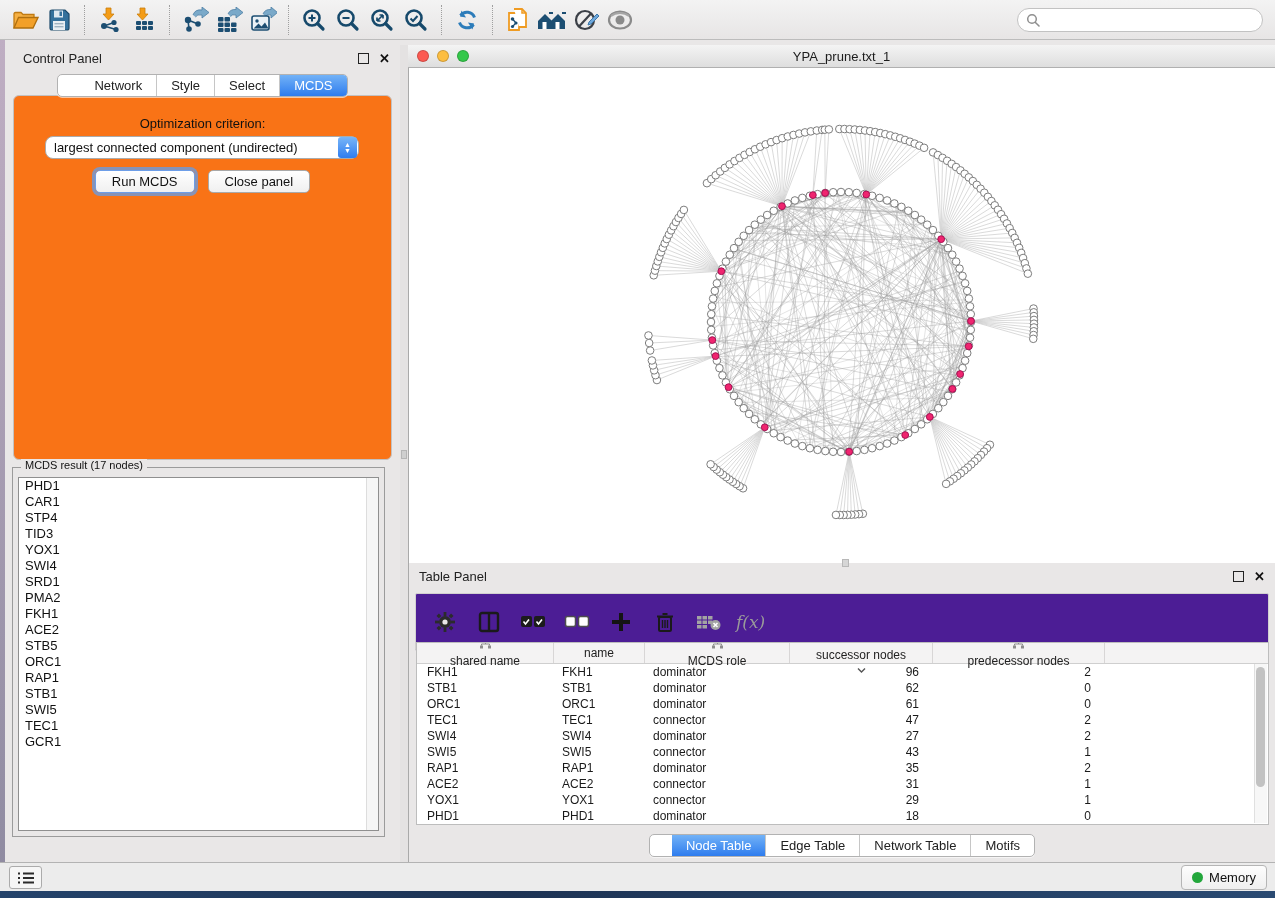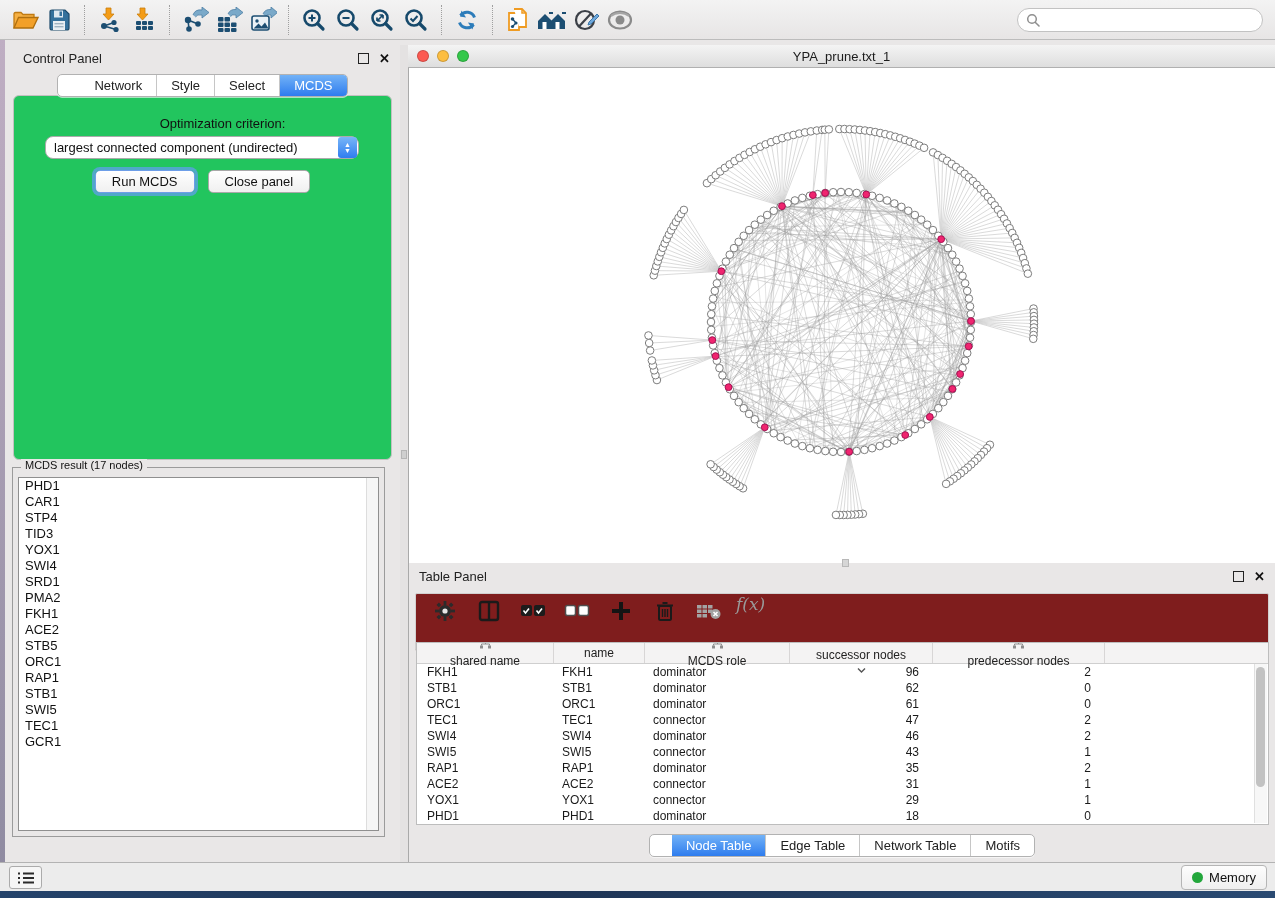--- a/index.html
+++ b/index.html
@@ -25,21 +25,21 @@
   .close-ico{font-size:13px;font-weight:bold;color:#111;line-height:9px;}
   .seg{display:inline-flex;background:#fff;border:1px solid #b2b2b2;border-radius:5px;overflow:hidden;font-size:13px;box-shadow:0 1px 0 rgba(255,255,255,.6);}
   .seg .segb{padding:3px 14px;border:none;background:transparent;border-left:1px solid #c6c6c6;color:#222;font-family:inherit;font-size:inherit;cursor:default;white-space:nowrap;}
   .seg .segb:first-child{border-left:none;margin-left:22px;}
   .seg .segb.sel{background:linear-gradient(#72b2f7,#2e7cee);color:#fff;}
 
   
   .control-panel{position:absolute;left:5px;top:45px;width:395px;height:817px;background:#e9e7e7;box-sizing:border-box;}
   .cp-title{height:26px;padding-left:18px;}
   .cp-tabs-row{position:absolute;left:0;top:29px;width:100%;display:flex;justify-content:center;z-index:2;}
-  .cp-box{position:absolute;left:8px;top:50px;width:379px;height:365px;background:#22c55e;border:1px solid #c3c1c1;border-radius:6px;box-sizing:border-box;padding-left:20px;}
+  .cp-box{position:absolute;left:8px;top:50px;width:379px;height:365px;background:#f97316;border:1px solid #c3c1c1;border-radius:6px;box-sizing:border-box;}
   .opt-label{position:absolute;top:20px;width:100%;text-align:center;font-size:13px;color:#111;}
   .cp-select{position:absolute;left:31px;top:40px;width:314px;height:23px;background:#fff;border:1px solid #ababab;border-radius:8px;display:flex;align-items:center;font-size:13px;color:#111;box-sizing:border-box;}
   .cp-select .sel-text{flex:1;padding-left:8px;white-space:nowrap;overflow:hidden;}
   .cp-select .stepper{width:19px;height:21px;border-radius:3px;background:linear-gradient(#79b6f8,#2f7df0);margin-right:1px;display:flex;flex-direction:column;align-items:center;justify-content:center;color:#fff;font-size:7px;line-height:6px;}
   .cp-buttons{position:absolute;left:0;top:74px;width:100%;display:flex;justify-content:center;gap:13px;}
   .mac-btn{background:linear-gradient(#ffffff,#f0f0f0);border:1px solid #a9a9a9;border-radius:5px;font-size:13px;color:#111;padding:3px 16px;font-family:inherit;cursor:default;}
   .mac-btn.focused{box-shadow:0 0 0 3px rgba(96,158,238,.75);border-color:#6d9ee8;}
   .groupbox{position:absolute;left:7px;top:422px;width:373px;height:370px;border:1px solid #9b9b9b;background:#e9e7e7;box-sizing:border-box;}
   .groupbox .legend{position:absolute;top:-9px;left:8px;background:#e9e7e7;padding:0 4px;font-size:11px;color:#111;}
   .mcds-list{position:absolute;left:5px;top:9px;right:5px;bottom:5px;background:#fff;border:1px solid #8f8f8f;overflow:hidden;font-size:13px;color:#111;}
@@ -55,21 +55,21 @@
   .net-titlebar{position:absolute;left:0;top:0;width:100%;height:23px;background:linear-gradient(#f4f4f4,#dedede);border-bottom:1px solid #b0b0b0;box-sizing:border-box;display:flex;align-items:center;}
   .lights{display:flex;gap:8px;padding-left:9px;}
   .light{width:12px;height:12px;border-radius:50%;box-sizing:border-box;}
   .net-title{position:absolute;left:0;width:100%;text-align:center;font-size:13px;color:#1c1c1c;}
   .net-canvas{position:absolute;left:0;top:23px;width:867px;height:495px;background:#fff;border-left:1px solid #a9a9a9;box-sizing:border-box;}
 
   
   .table-panel{position:absolute;left:408px;top:563px;width:867px;height:299px;background:#e9e7e7;border-left:1px solid #a9a9a9;box-sizing:border-box;}
   .tp-grip{position:absolute;left:50%;top:-4px;width:7px;height:8px;background:#d6d6d6;border:1px solid #b8b8b8;box-sizing:border-box;}
   .tp-title{height:26px;padding-left:10px;}
-  .tp-toolbar{position:absolute;left:6px;top:30px;right:6px;height:58px;background:#7f1d1d;border:1px solid #d2d0d0;border-radius:2px;display:flex;align-items:flex-start;gap:10px;padding-left:12px;box-sizing:border-box;}
+  .tp-toolbar{position:absolute;left:6px;top:30px;right:6px;height:58px;background:#4c1d95;border:1px solid #d2d0d0;border-radius:2px;display:flex;align-items:center;gap:10px;padding-left:12px;box-sizing:border-box;}
   .tp-tbtn{width:34px;height:34px;display:flex;align-items:center;justify-content:center;}
   .fx{font-family:"DejaVu Serif",serif;font-style:italic;font-size:17px;color:#9a9a9a;}
   .tablewrap{position:absolute;left:7px;top:79px;width:853px;height:183px;background:#fff;border:1px solid #bdbdbd;box-sizing:border-box;overflow:hidden;}
   .thead{display:flex;height:20px;background:#f4f3f3;border-bottom:1px solid #cfcfcf;font-size:12px;color:#222;}
   .th{display:flex;align-items:center;justify-content:center;gap:5px;border-right:1px solid #d8d6d6;box-sizing:border-box;white-space:nowrap;flex-direction:column;}
   .trow{display:flex;height:16px;font-size:12px;color:#1a1a1a;align-items:center;}
   .td{box-sizing:border-box;white-space:nowrap;overflow:hidden;}
   .num{text-align:right;padding-right:14px;}
   .tscroll{position:absolute;right:1px;top:21px;bottom:1px;width:12px;background:#f7f7f7;border-left:1px solid #e0e0e0;}
   .tthumb{position:absolute;left:1px;top:3px;width:9px;height:120px;background:#c2c2c2;border-radius:5px;}
@@ -1215,21 +1215,21 @@
             <div class="td" style="width: 137px; padding-left: 10px;">TEC1</div>
             <div class="td" style="width: 91px; padding-left: 8px;">TEC1</div>
             <div class="td" style="width: 145px; padding-left: 8px;">connector</div>
             <div class="td num" style="width: 143px;">47</div>
             <div class="td num" style="width: 172px;">2</div>
           </div>
           <div class="trow">
             <div class="td" style="width: 137px; padding-left: 10px;">SWI4</div>
             <div class="td" style="width: 91px; padding-left: 8px;">SWI4</div>
             <div class="td" style="width: 145px; padding-left: 8px;">dominator</div>
-            <div class="td num" style="width: 143px;">46</div>
+            <div class="td num" style="width: 143px;">27</div>
             <div class="td num" style="width: 172px;">2</div>
           </div>
           <div class="trow">
             <div class="td" style="width: 137px; padding-left: 10px;">SWI5</div>
             <div class="td" style="width: 91px; padding-left: 8px;">SWI5</div>
             <div class="td" style="width: 145px; padding-left: 8px;">connector</div>
             <div class="td num" style="width: 143px;">43</div>
             <div class="td num" style="width: 172px;">1</div>
           </div>
           <div class="trow">

